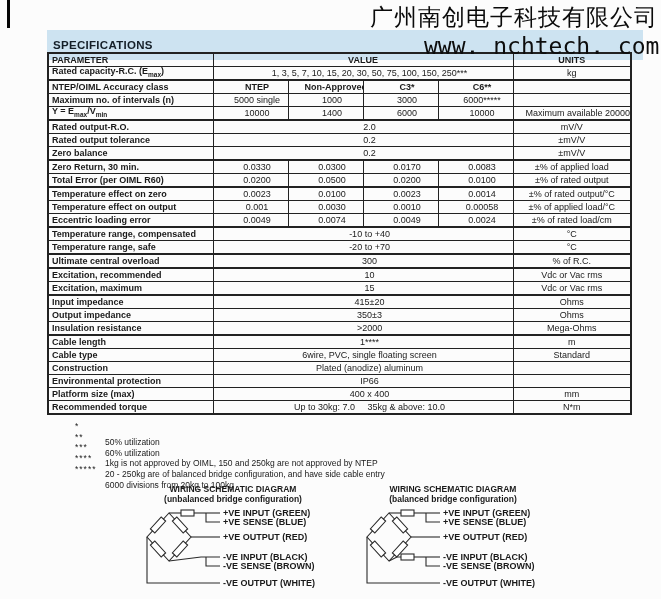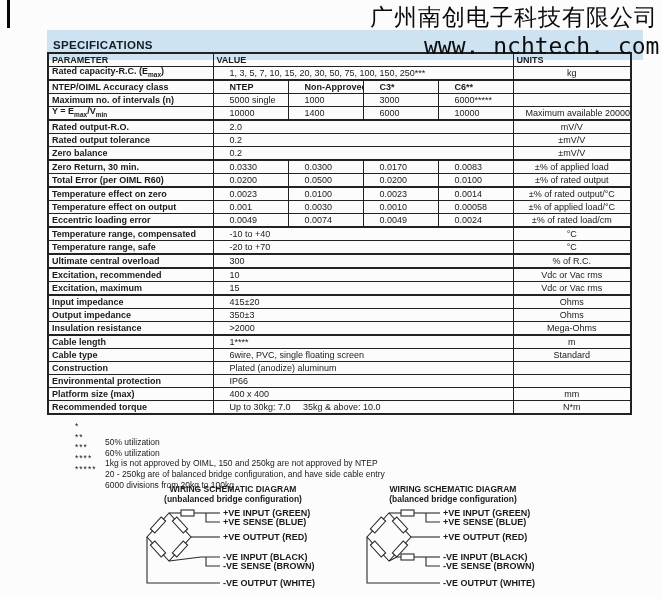--- a/index.html
+++ b/index.html
@@ -31,25 +31,25 @@
     position:absolute;left:47px;top:52px;width:583px;
     border-collapse:collapse;table-layout:fixed;
     font-size:9px;line-height:1;
     border:2px solid #222;
   }
   table.spec td{
     border:1px solid #222;height:12px;padding:0 3px;
     overflow:hidden;white-space:nowrap;
   }
   table.spec td.p{font-weight:bold;text-align:left;}
-  table.spec td.v{text-align:left;padding-left:16px;}
+  table.spec td.v{text-align:center;padding-left:16px;}
   table.spec td.v.b{font-weight:bold;}
   table.spec td.u{text-align:center;padding:0 12px;}
   table.spec thead td{font-weight:bold;}
-  table.spec thead td.hv,table.spec thead td.hu{}
+  table.spec thead td.hv,table.spec thead td.hu{text-align:center;}
   table.spec tr.group-end td{border-bottom-width:2px;}
   sub{font-size:6.5px;}
   .footnotes{position:absolute;left:75px;top:421px;font-size:8.5px;}
   .fn-row{display:flex;height:10.6px;align-items:center;}
   .fn-marker{width:30px;letter-spacing:1px;}
   .fn-text{white-space:nowrap;margin-top:32px;}
   .diagram{position:absolute;width:240px;top:484px;}
   .diagram.left{left:113px;}
   .diagram.right{left:333px;}
   .diag-title{font-size:8.5px;font-weight:bold;text-align:center;line-height:10px;white-space:nowrap;}

